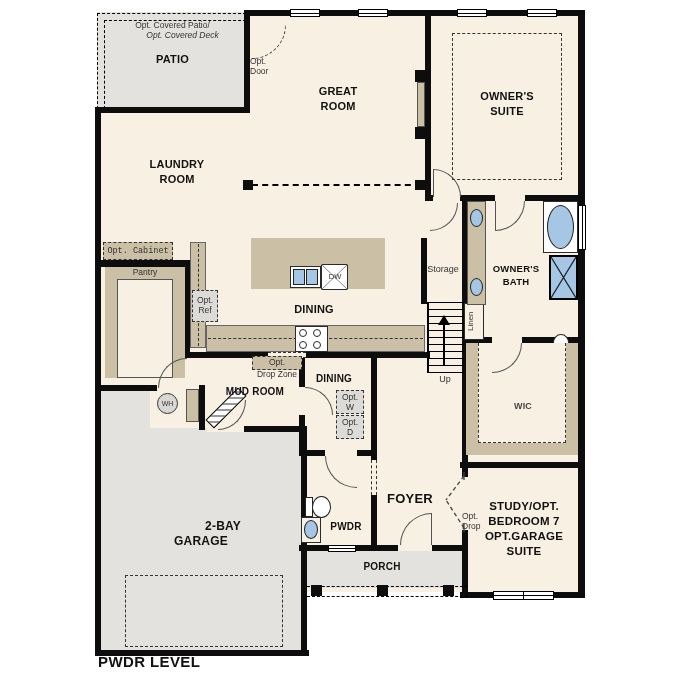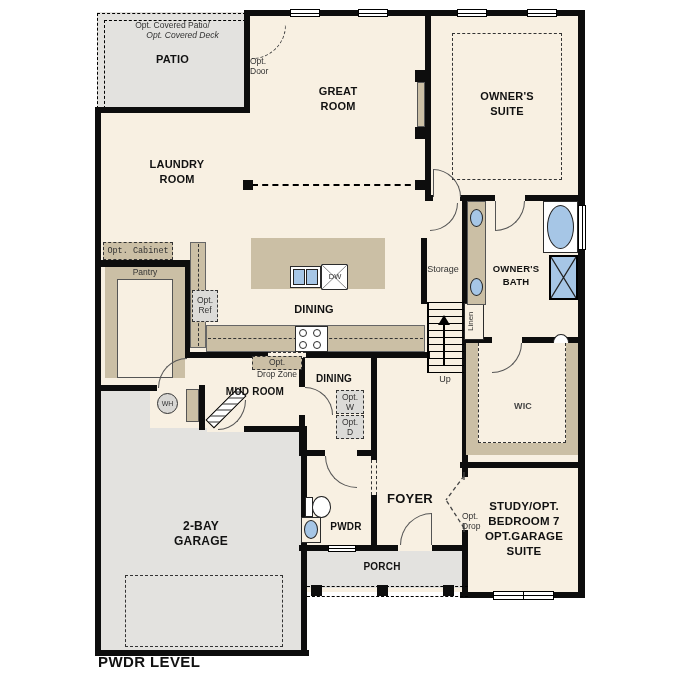--- a/index.html
+++ b/index.html
@@ -228,21 +228,21 @@
 
   <div class="lbl" style="left:215px;top:385px;width:80px;font-size:10px;">MUD ROOM</div>
   <div class="lbl" style="left:305px;top:372px;width:58px;font-size:10px;">DINING</div>
   <div class="lbl" style="left:323px;top:520px;width:46px;font-size:10px;">PWDR</div>
   <div class="lbl" style="left:385px;top:492px;width:50px;font-size:13px;">FOYER</div>
   <div class="lbl" style="left:357px;top:560px;width:50px;font-size:10px;">PORCH</div>
 
   <div class="sm" style="left:462px;top:512px;width:30px;text-align:left;">Opt.</div>
   <div class="sm" style="left:462px;top:522px;width:30px;text-align:left;">Drop</div>
 
-  <div class="lbl" style="left:161px;top:520px;width:80px;font-size:12px;">2-BAY</div>
+  <div class="lbl" style="left:161px;top:520px;width:80px;font-size:12px;text-align:right;">2-BAY</div>
   <div class="lbl" style="left:161px;top:535px;width:80px;font-size:12px;">GARAGE</div>
 
   <div class="lbl" style="left:477px;top:500px;width:94px;font-size:11.5px;">STUDY/OPT.</div>
   <div class="lbl" style="left:477px;top:515px;width:94px;font-size:11.5px;">BEDROOM 7</div>
   <div class="lbl" style="left:477px;top:530px;width:94px;font-size:11.5px;">OPT.GARAGE</div>
   <div class="lbl" style="left:477px;top:545px;width:94px;font-size:11.5px;">SUITE</div>
 
   <div class="lbl" style="left:98px;top:655px;width:130px;text-align:left;font-size:15px;letter-spacing:.4px;">PWDR LEVEL</div>
 </div>
 

